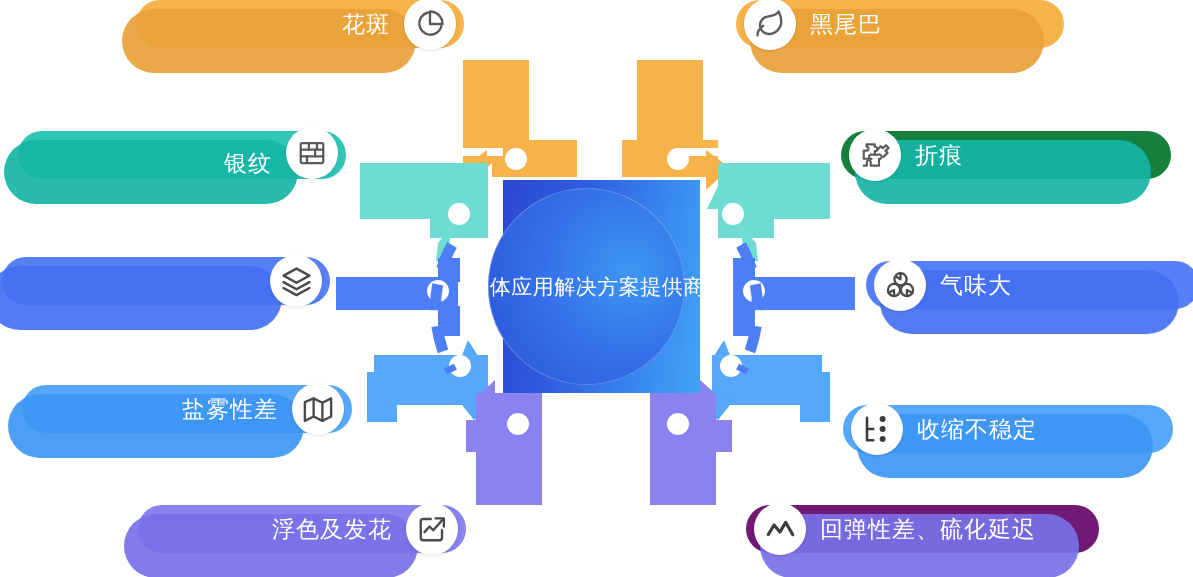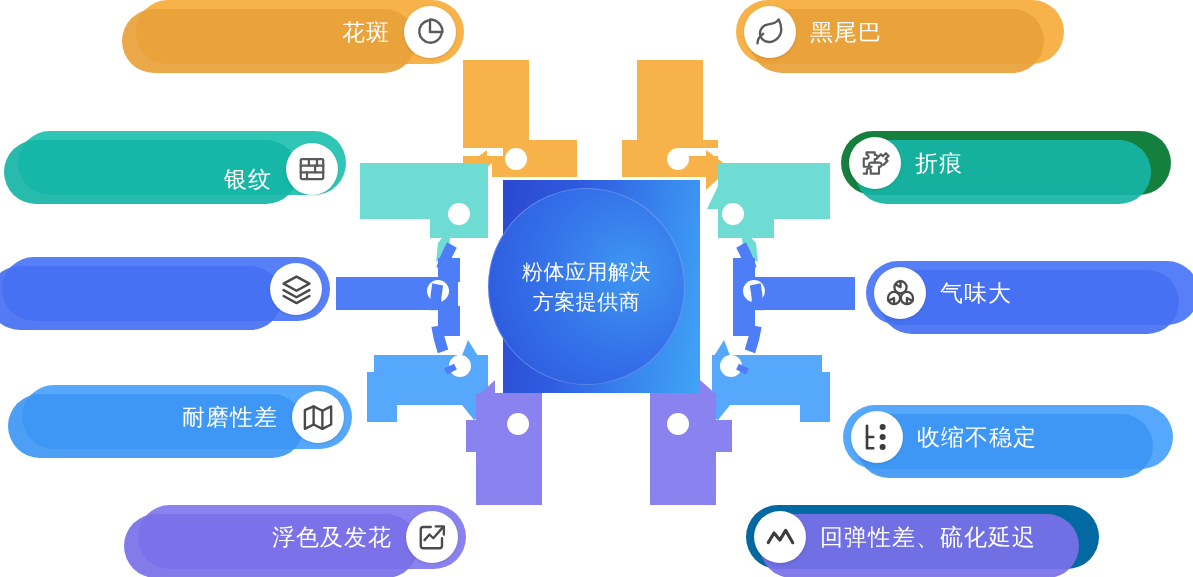--- a/index.html
+++ b/index.html
@@ -38,36 +38,36 @@
     border-radius:50%;
     background:radial-gradient(circle at 72% 42%, #3e97f2 0%, #3573ea 45%, #2a50d8 100%);
     box-shadow:inset 0 0 0 1px rgba(255,255,255,.22);
     z-index:6;
   }
   .center-label{
     position:absolute;
     left:488px;top:188px;
     width:197px;height:197px;
     display:flex;
-    flex-direction:column;
+    flex-direction:row;
     align-items:center;
     justify-content:center;
     color:#ffffff;
     font-size:21px;
     line-height:30px;
     letter-spacing:.5px;
     text-align:center;
     z-index:7;
     white-space:nowrap;
   }
 
   
   .pill{
     position:absolute;
-    height:64px;
+    height:48px;
     border-radius:32px;
     display:flex;
     align-items:center;
     z-index:8;
   }
   .pill .shadow-bar{
     position:absolute;
     height:64px;
     border-radius:32px;
     z-index:-1;
@@ -227,21 +227,21 @@
         <div class="icon-badge">
           <svg width="31" height="31" viewBox="0 0 24 24" fill="none" stroke="#4a4a4a" stroke-width="1.9" stroke-linecap="round" stroke-linejoin="round">
             <polygon points="12 2 2 7.5 12 13 22 7.5 12 2"></polygon>
             <polyline points="2 12.5 12 18 22 12.5"></polyline>
             <polyline points="2 17 12 22.5 22 17"></polyline>
           </svg>
         </div>
       </div>
       <div class="pill left" style="left: 22px; top: 385px; width: 322px; background: rgb(85, 168, 251);">
         <div class="shadow-bar" style="background: rgb(62, 150, 244); width: 296px; left: -14px; top: 9px;"></div>
-        <span class="label">耐磨性差</span>
+        <span class="label">盐雾性差</span>
         <div class="icon-badge">
           <svg width="30" height="30" viewBox="0 0 24 24" fill="none" stroke="#4a4a4a" stroke-width="1.9" stroke-linecap="round" stroke-linejoin="round">
             <polygon points="1.5 6.5 8.5 3.5 15.5 7 22.5 3.5 22.5 18 15.5 21.5 8.5 18 1.5 21.5 1.5 6.5"></polygon>
             <line x1="8.5" y1="3.5" x2="8.5" y2="18"></line>
             <line x1="15.5" y1="7" x2="15.5" y2="21.5"></line>
           </svg>
         </div>
       </div>
       <div class="pill left" style="left: 138px; top: 505px; width: 320px; background: rgb(138, 130, 239);">
         <div class="shadow-bar" style="background: rgb(122, 112, 232); width: 294px; left: -14px; top: 9px;"></div>
@@ -295,21 +295,21 @@
           <svg width="30" height="30" viewBox="0 0 24 24" fill="none" stroke="#3c3c3c" stroke-width="2.1" stroke-linecap="round" stroke-linejoin="round">
             <path d="M4 3v18h5"></path>
             <path d="M4 12h5"></path>
             <circle cx="16.5" cy="4" r="2.4" fill="#3c3c3c" stroke="none"></circle>
             <circle cx="16.5" cy="12" r="2.4" fill="#3c3c3c" stroke="none"></circle>
             <circle cx="16.5" cy="20" r="2.4" fill="#3c3c3c" stroke="none"></circle>
           </svg>
         </div>
         <span class="label">收缩不稳定</span>
       </div>
-      <div class="pill right" style="left: 746px; top: 505px; width: 345px; background: #0369a1; text-align: right;">
+      <div class="pill right" style="left: 746px; top: 505px; width: 345px; background: #701a75; text-align: right;">
         <div class="shadow-bar" style="background: rgb(122, 112, 232); width: 319px; left: 14px; top: 9px;"></div>
         <div class="icon-badge">
           <svg width="31" height="31" viewBox="0 0 24 24" fill="none" stroke="#3c3c3c" stroke-width="2.4" stroke-linecap="round" stroke-linejoin="round">
             <polyline points="2.5 16 7 8.5 11.5 14 16 6.5 21.5 16"></polyline>
           </svg>
         </div>
         <span class="label">回弹性差、硫化延迟</span>
       </div>
     </div>
 

